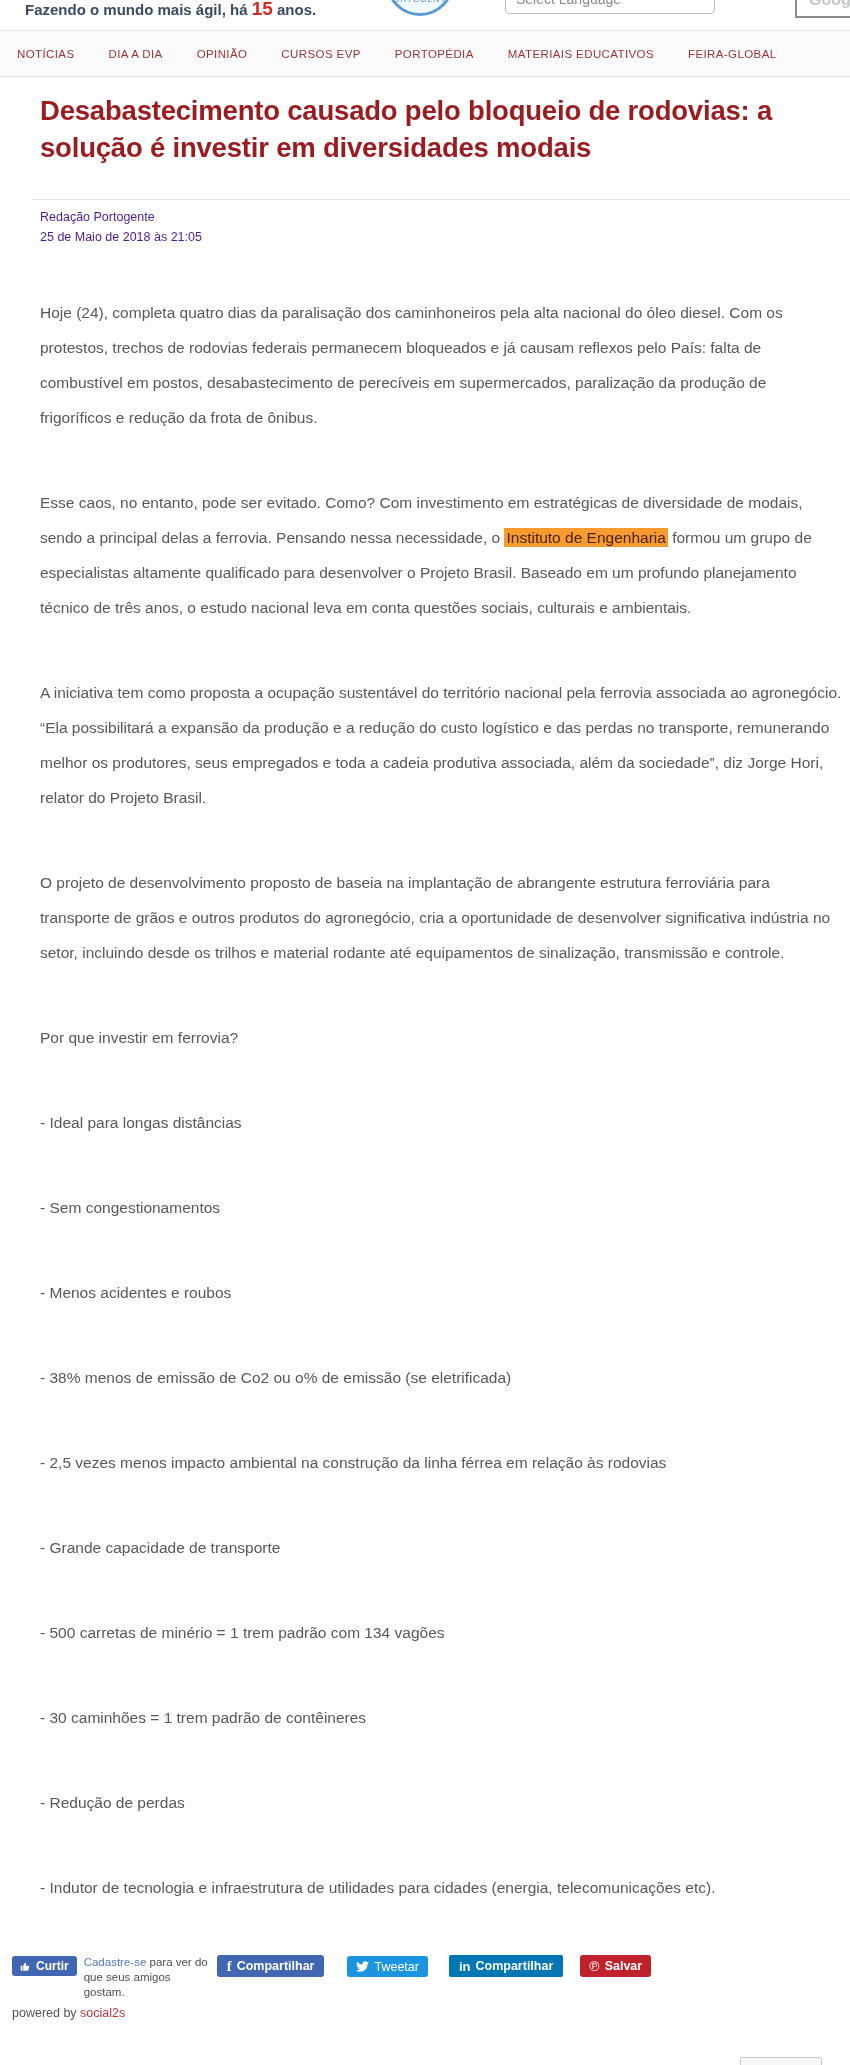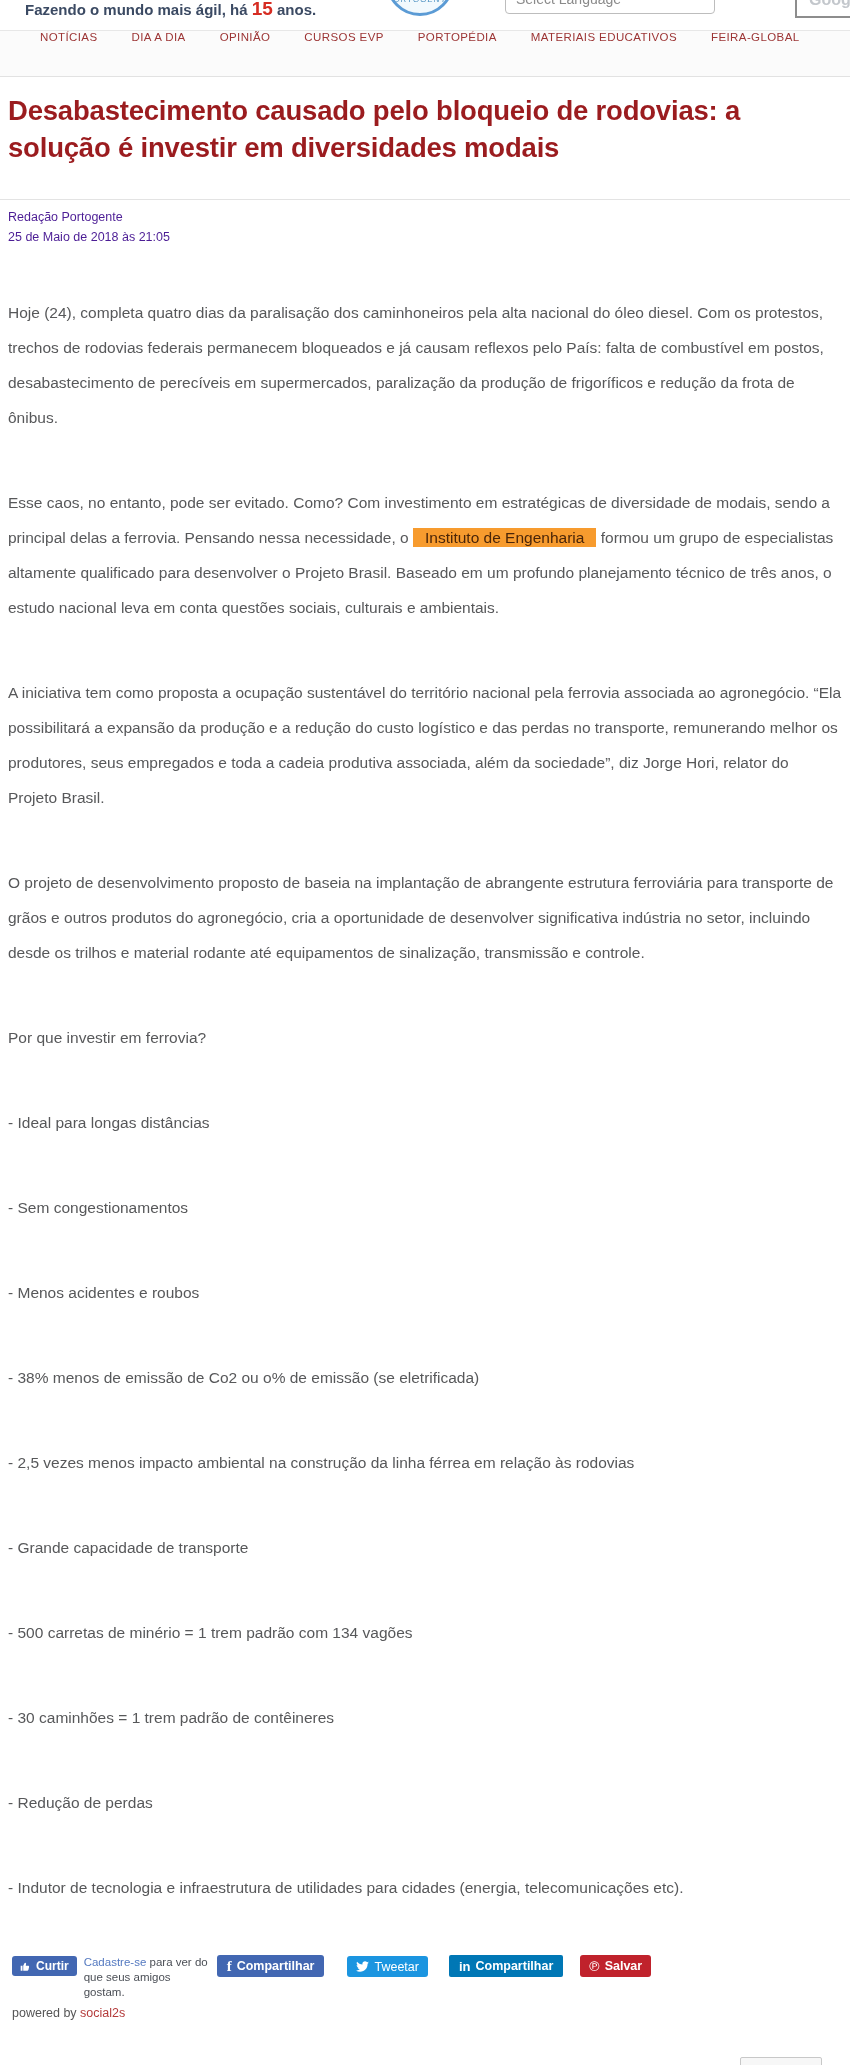--- a/index.html
+++ b/index.html
@@ -30,42 +30,42 @@
   .gsearch {
     position:absolute; left:795px; top:-18px; width:120px; height:36px;
     border:2px solid #8d8d8d; background:#fff; font-size:16px; color:#c3c7cc;
     padding-left:12px; line-height:32px; font-weight:bold;
   }
 
   
   .navbar {
     height:47px; background:#fbfbfb;
     border-top:1px solid #e7e7e7; border-bottom:1px solid #e2e2e2;
-    display:flex; gap:34px; padding-left:40px;
+    display:flex; align-items:center; gap:34px; padding-left:17px;
     white-space:nowrap; overflow:hidden;
   }
   .nav-item {
     font-size:11.5px; color:#9c3434; letter-spacing:0.4px; cursor:pointer;
   }
 
   
-  .article { padding:0 8px; }
+  .article { padding:0 8px;margin-left:32px; }
   .title {
     margin-top:15px; font-size:27.5px; line-height:37px; font-weight:bold;
     color:#9b1c1f; letter-spacing:-0.2px;
   }
   .rule { border:0; border-top:1px solid #e3e3e3; margin:33px -8px 0 -8px; }
   .byline { margin-top:7px; font-size:12.5px; color:#4c1d95; line-height:20px; }
   p.body {
     font-size:15.5px; color:#57585a; line-height:35px; margin:0 0 50px 0;
     max-width:835px;
   }
   p.body.first { margin-top:48px; }
   .hl {
-    background:#f79b2e; color:#4a2508; padding:1px 12px; font-weight:normal;
+    background:#f79b2e; color:#4a2508; padding:1px 2px; font-weight:normal;
     cursor:pointer; text-decoration:none;
   }
 
   
   .share-row { display:flex; align-items:flex-start; padding:0 0 0 12px; margin-top:7px; }
   .sbtn {
     display:inline-flex; align-items:center; gap:5px; color:#fff;
     border-radius:3px; font-weight:bold; cursor:pointer; white-space:nowrap;
   }
   .btn-like { background:#4267b2; height:20px; padding:0 8px; font-size:12px; margin-top:1px; }

